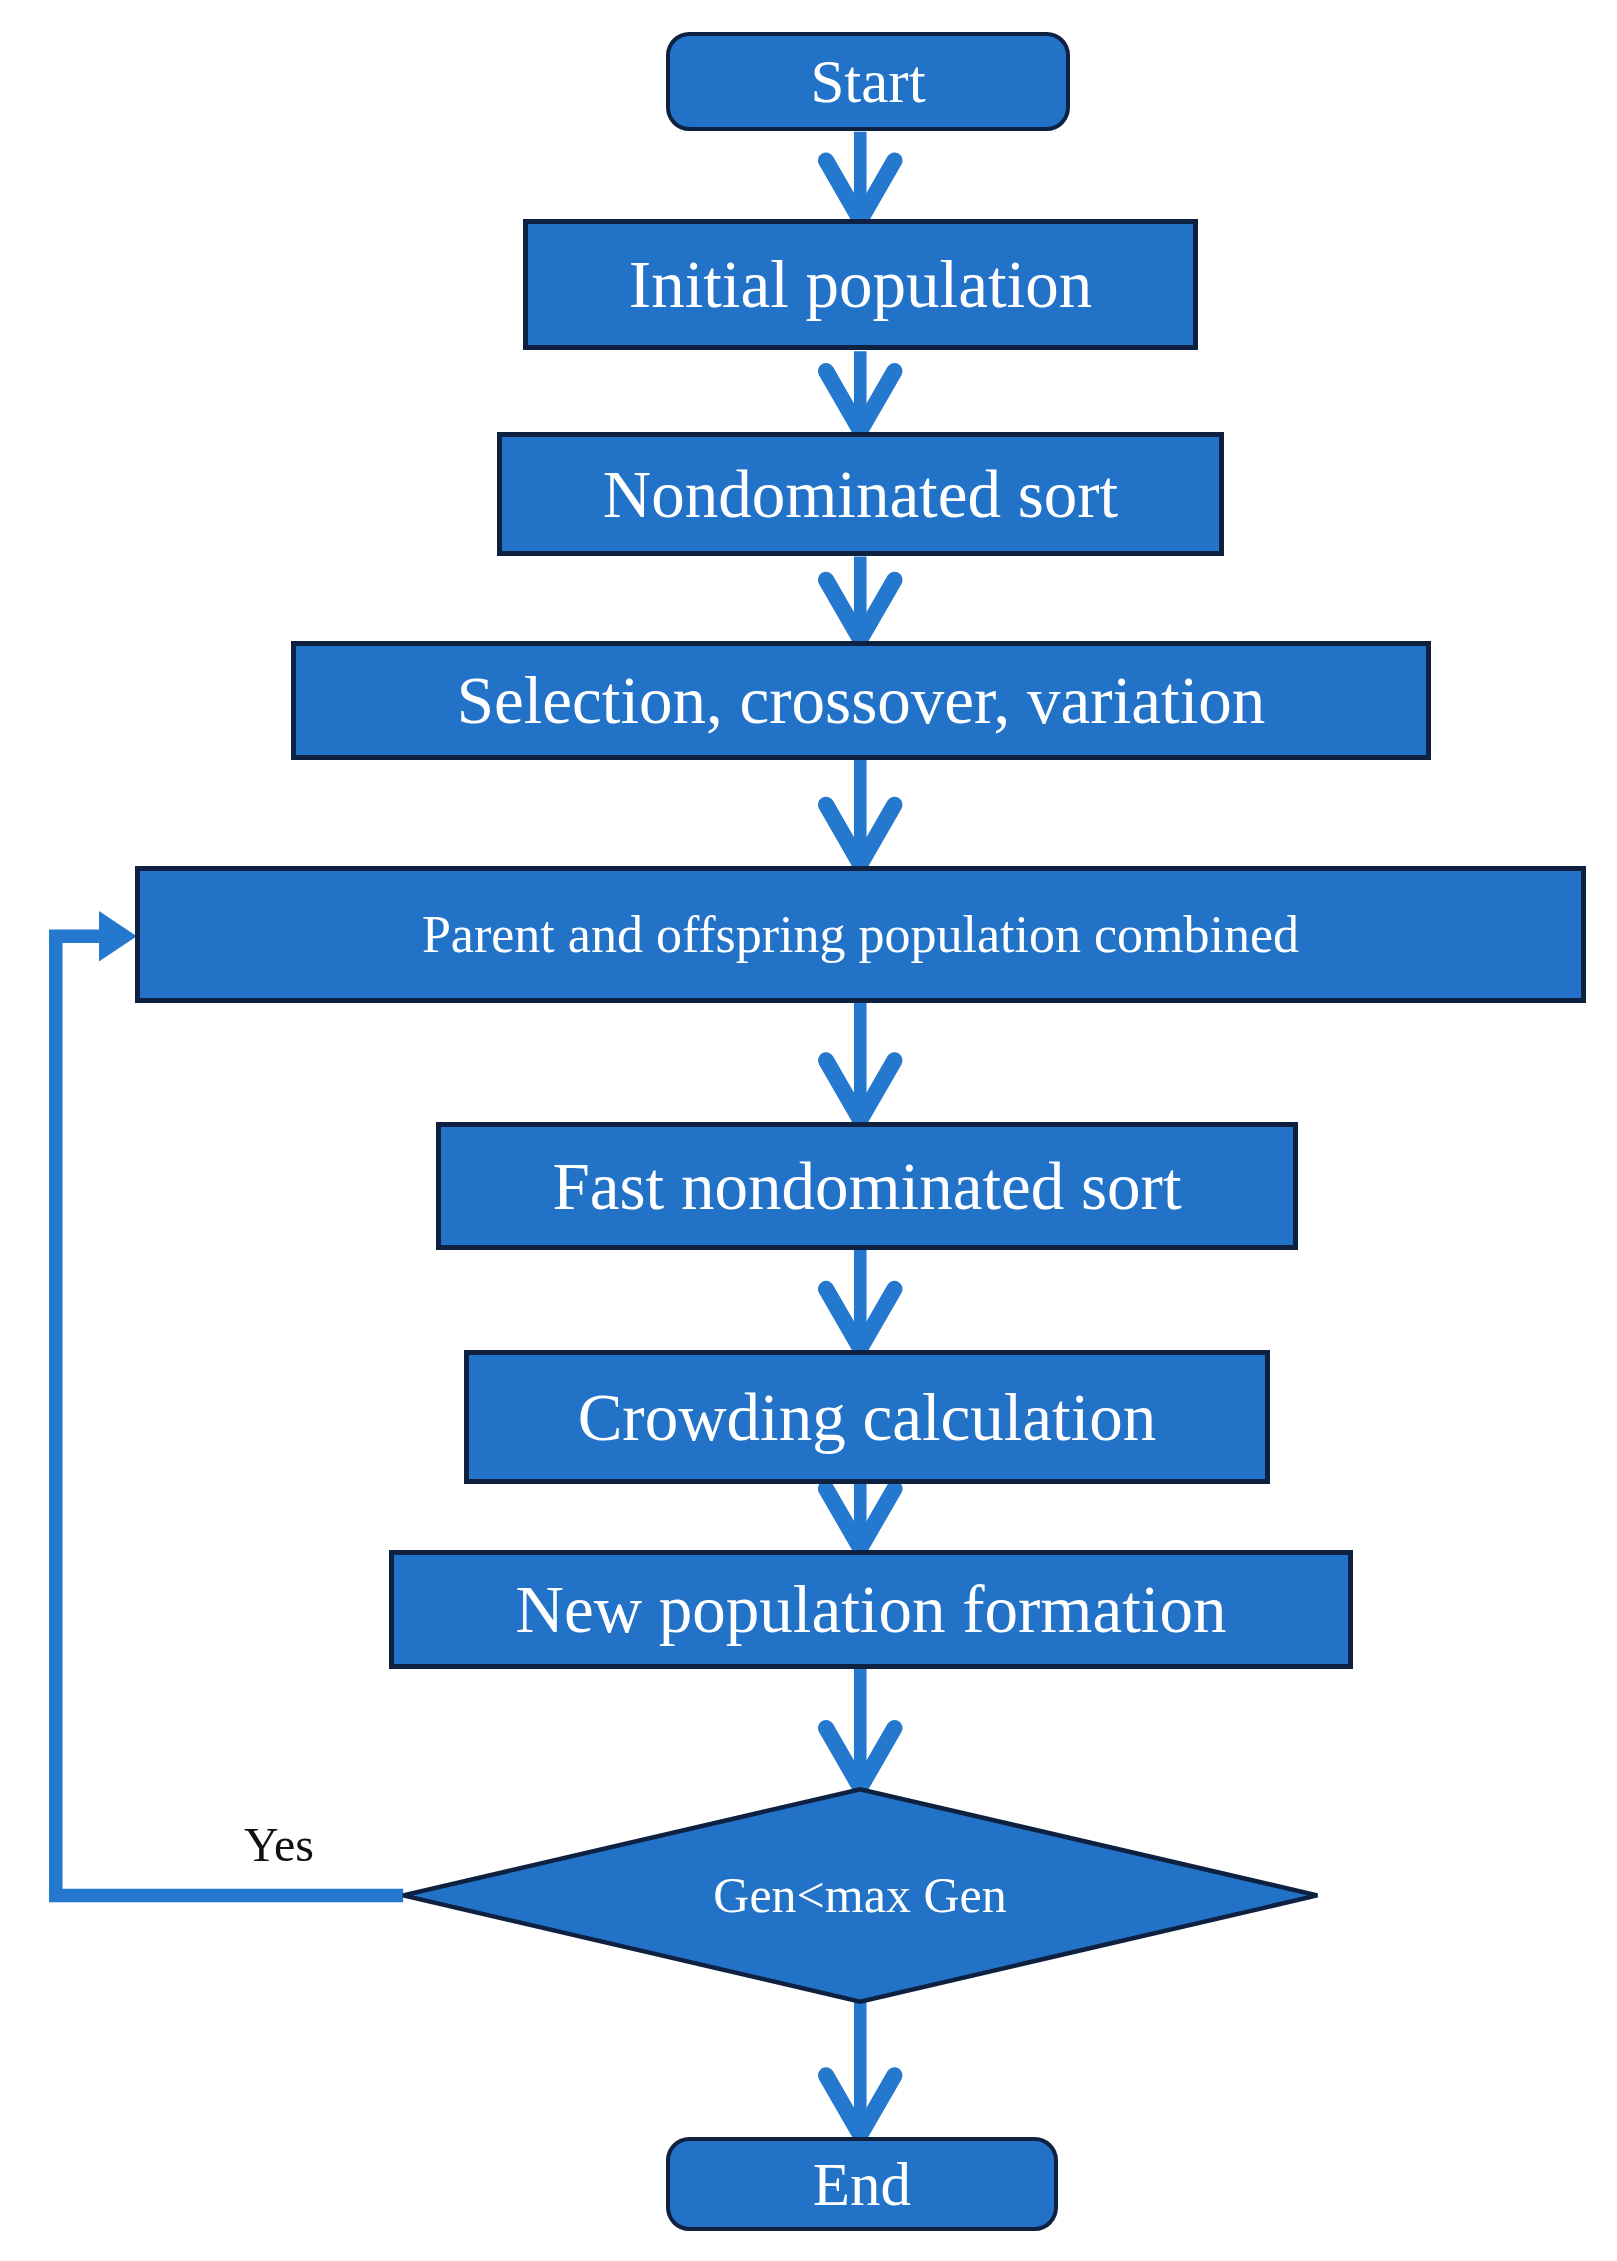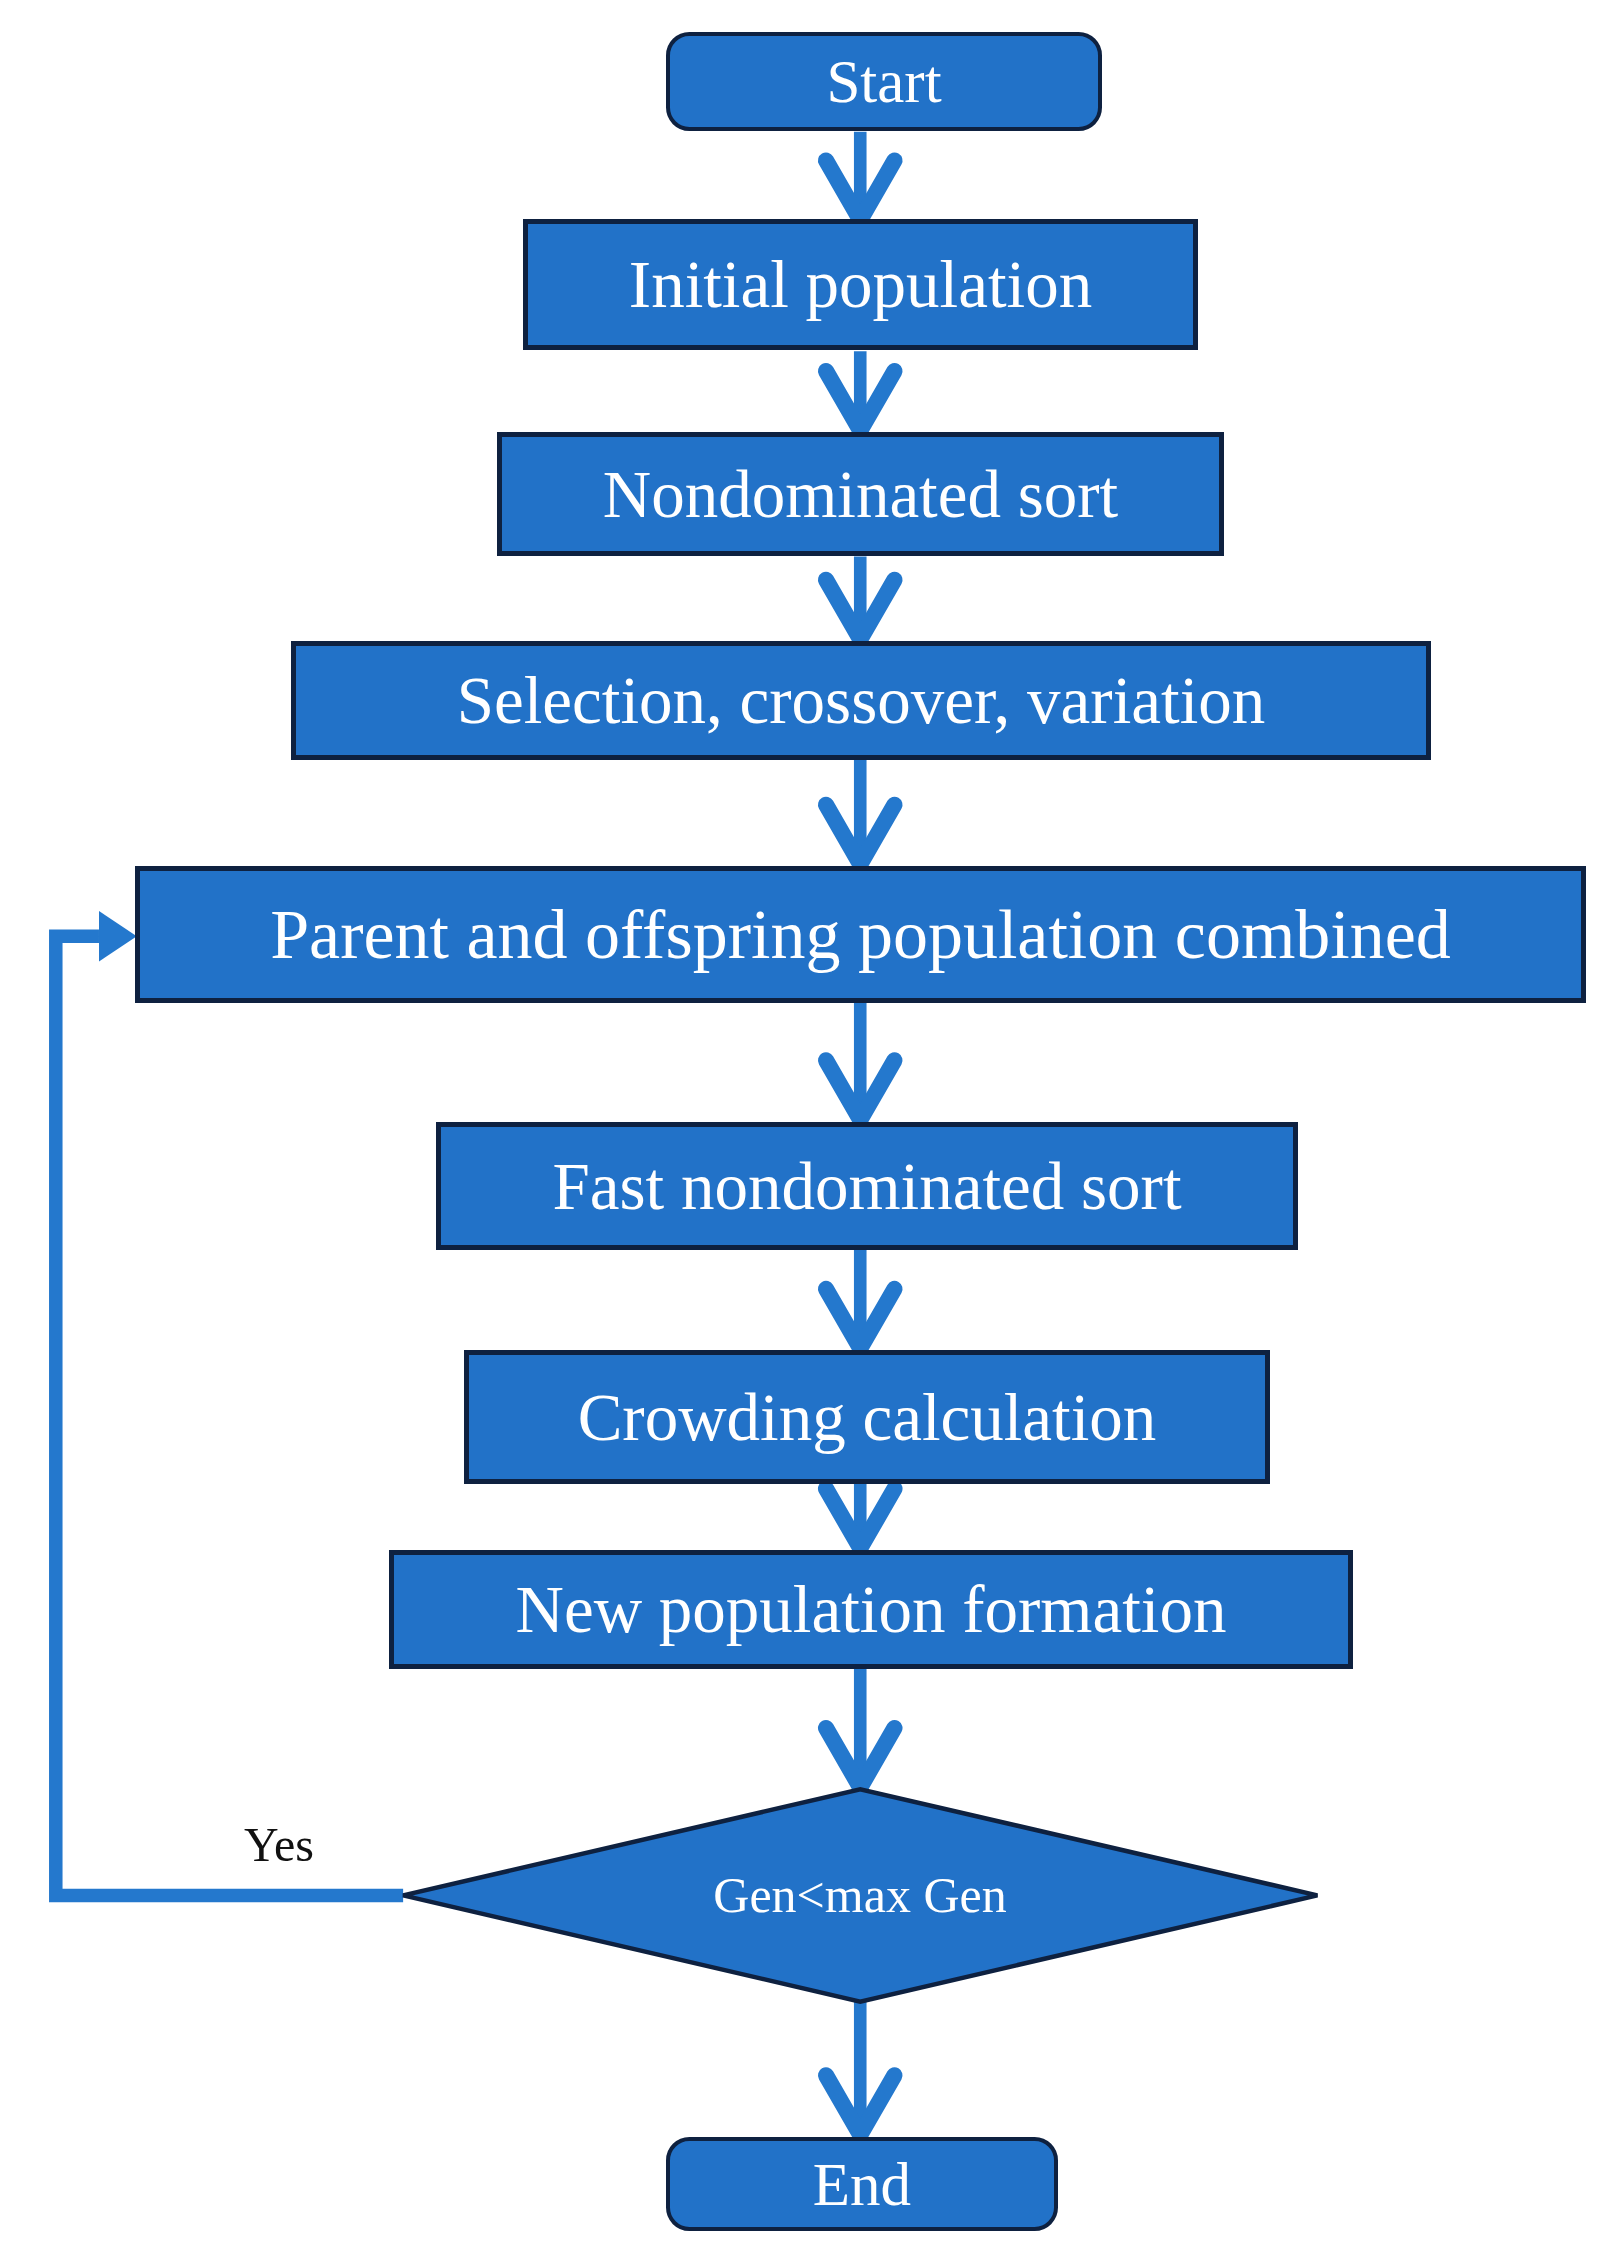--- a/index.html
+++ b/index.html
@@ -39,21 +39,21 @@
     display: flex;
     align-items: center;
     justify-content: center;
     text-align: center;
     line-height: 1;
     white-space: nowrap;
   }
   .rounded { border-radius: 23.4px; border-width: 4.5px; }
   .fs-terminal { font-size: 61px; }
   .fs-process  { font-size: 67px; }
-  .fs-wide     { font-size: 70px; }
+  .fs-wide     { font-size: 52px; }
   .decision-label {
     position: absolute;
     left: 403px; top: 1789px;
     width: 914px; height: 212px;
     display: flex; align-items: center; justify-content: center;
     color: var(--node-text);
     font-size: 50px;
     line-height: 1;
     white-space: nowrap;
   }
@@ -113,21 +113,21 @@
     </g>
 
     <g>
       <path class="loop" d="M448 2106 L62 2106 L62 1040 L110 1040"></path>
       <polygon class="tri" points="110,1012 110,1068 152,1040"></polygon>
     </g>
 
     <polygon class="diamond" points="448,2106 956,1988 1464,2106 956,2224"></polygon>
   </svg>
 
-  <div class="node rounded fs-terminal" style="left:666px; top:32px; width:436px; height:99px;">
+  <div class="node rounded fs-terminal" style="left:666px; top:32px; width:404px; height:99px;">
     <span>Start</span>
   </div>
 
   <div class="node fs-process" style="left:523px; top:219px; width:675px; height:131px;">
     <span>Initial population</span>
   </div>
 
   <div class="node fs-process" style="left:497px; top:432px; width:727px; height:124px;">
     <span>Nondominated sort</span>
   </div>

